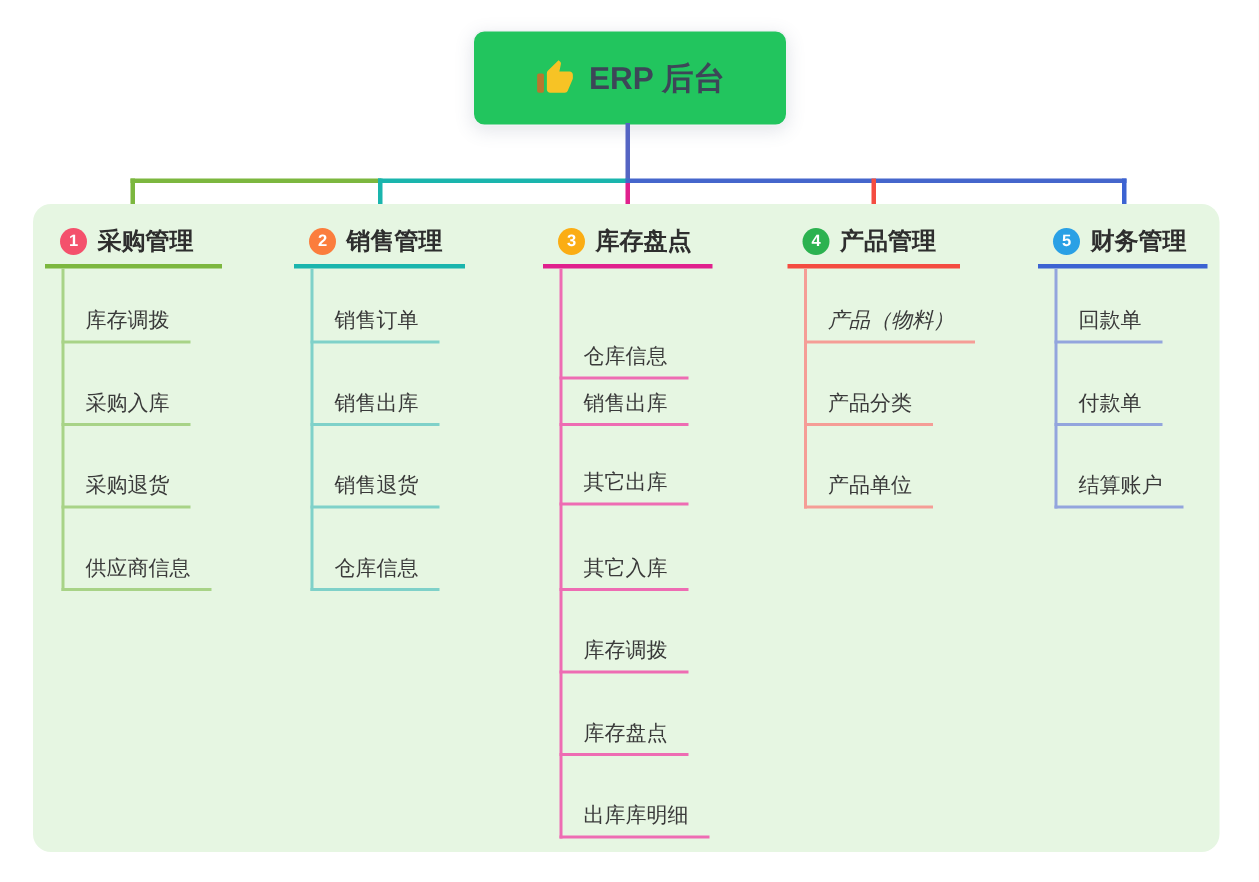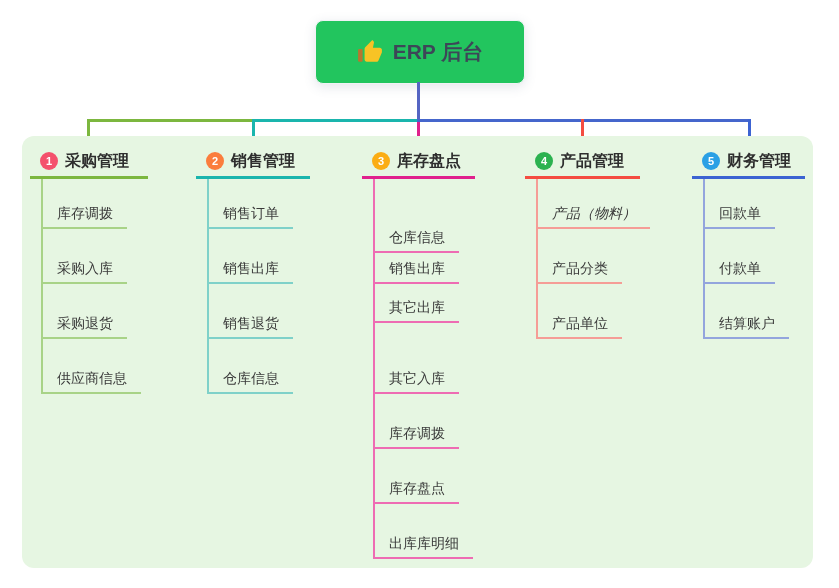--- a/index.html
+++ b/index.html
@@ -95,21 +95,21 @@
     </div>
 
   <div class="branch b2">
     <div class="branch-header" style="width: 113px; border-bottom-color: rgb(224, 33, 141);">
       <span class="badge" style="background: rgb(251, 173, 20);">3</span>
       <span>库存盘点</span>
     </div>
     <div class="spine" style="background: rgb(238, 108, 179); height: 380px;"></div>
   <div class="child" style="top: 54px; border-bottom-color: rgb(238, 108, 179); margin-top: 24px;">仓库信息</div>
       <div class="child" style="top: 109px; border-bottom-color: rgb(238, 108, 179);">销售出库</div>
-      <div class="child" style="top: 148px; border-bottom-color: rgb(238, 108, 179);">其它出库</div>
+      <div class="child" style="top: 162px; border-bottom-color: rgb(238, 108, 179);">其它出库</div>
       <div class="child" style="top: 219px; border-bottom-color: rgb(238, 108, 179);">其它入库</div>
       <div class="child" style="top: 274px; border-bottom-color: rgb(238, 108, 179);">库存调拨</div>
       <div class="child" style="top: 329px; border-bottom-color: rgb(238, 108, 179);">库存盘点</div>
       <div class="child" style="top: 384px; border-bottom-color: rgb(238, 108, 179);">出库库明细</div>
     </div>
 
   <div class="branch b3">
     <div class="branch-header" style="width: 115px; border-bottom-color: rgb(244, 76, 65);">
       <span class="badge" style="background: rgb(44, 178, 80);">4</span>
       <span>产品管理</span>

